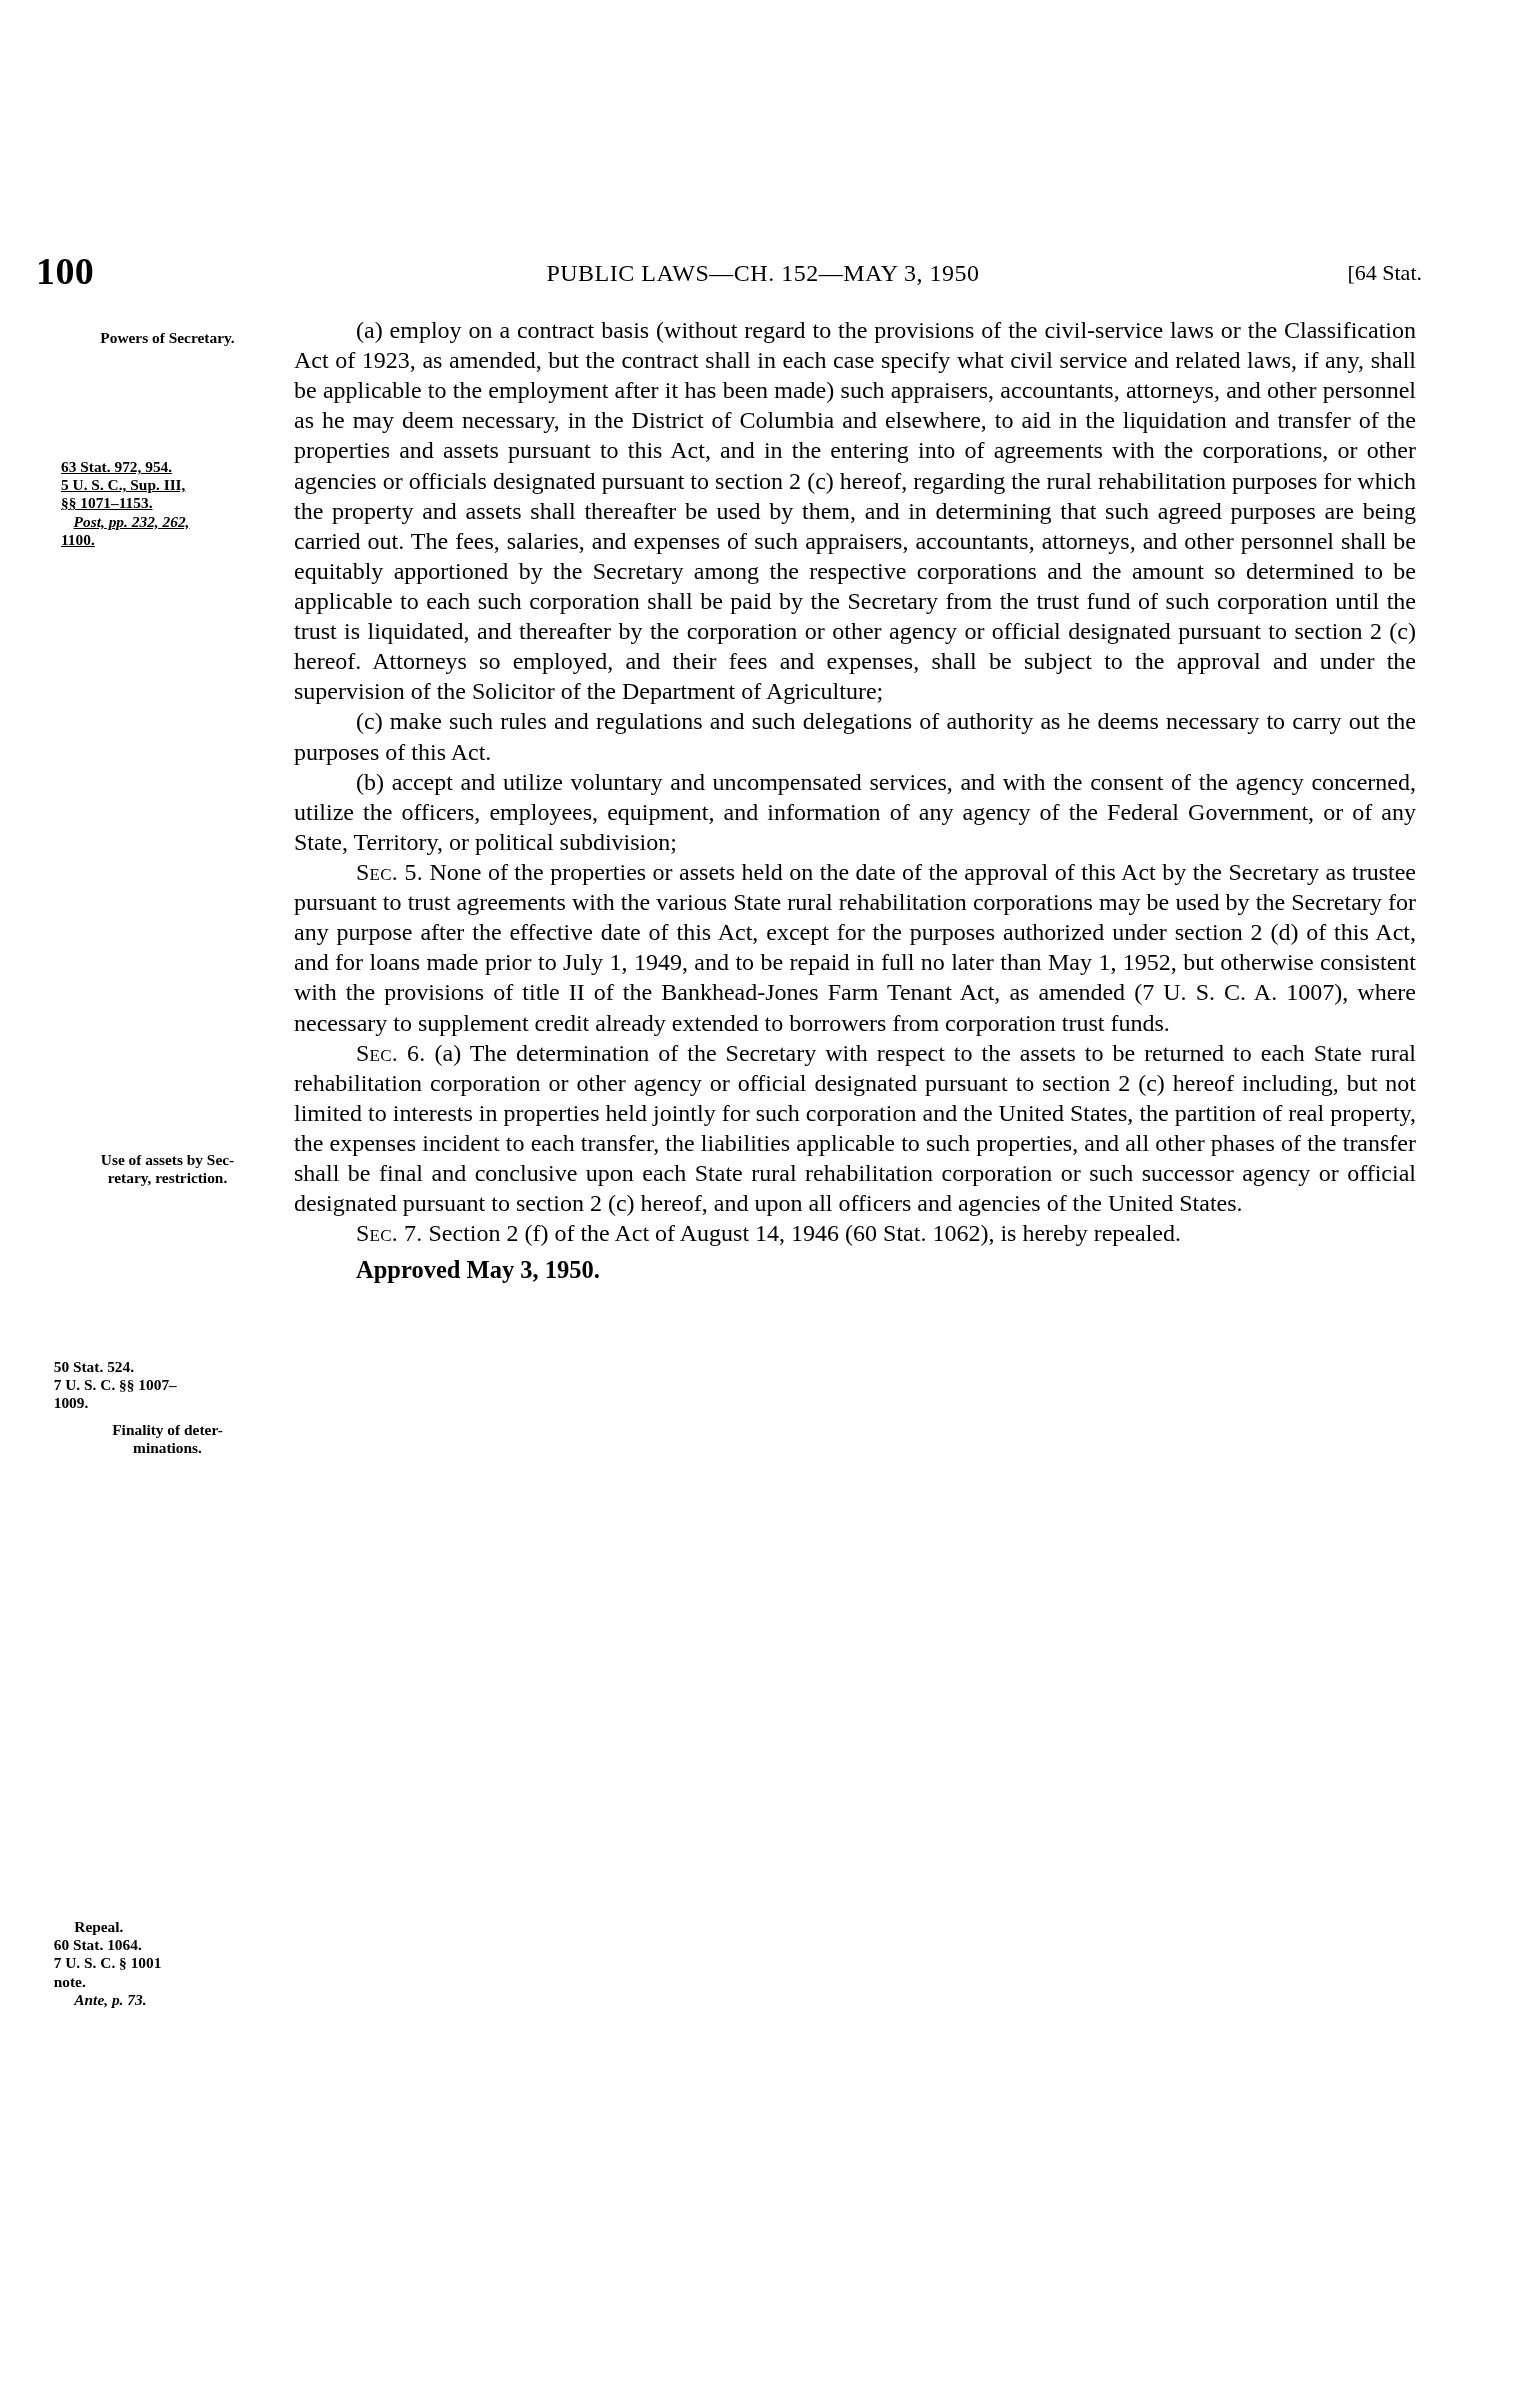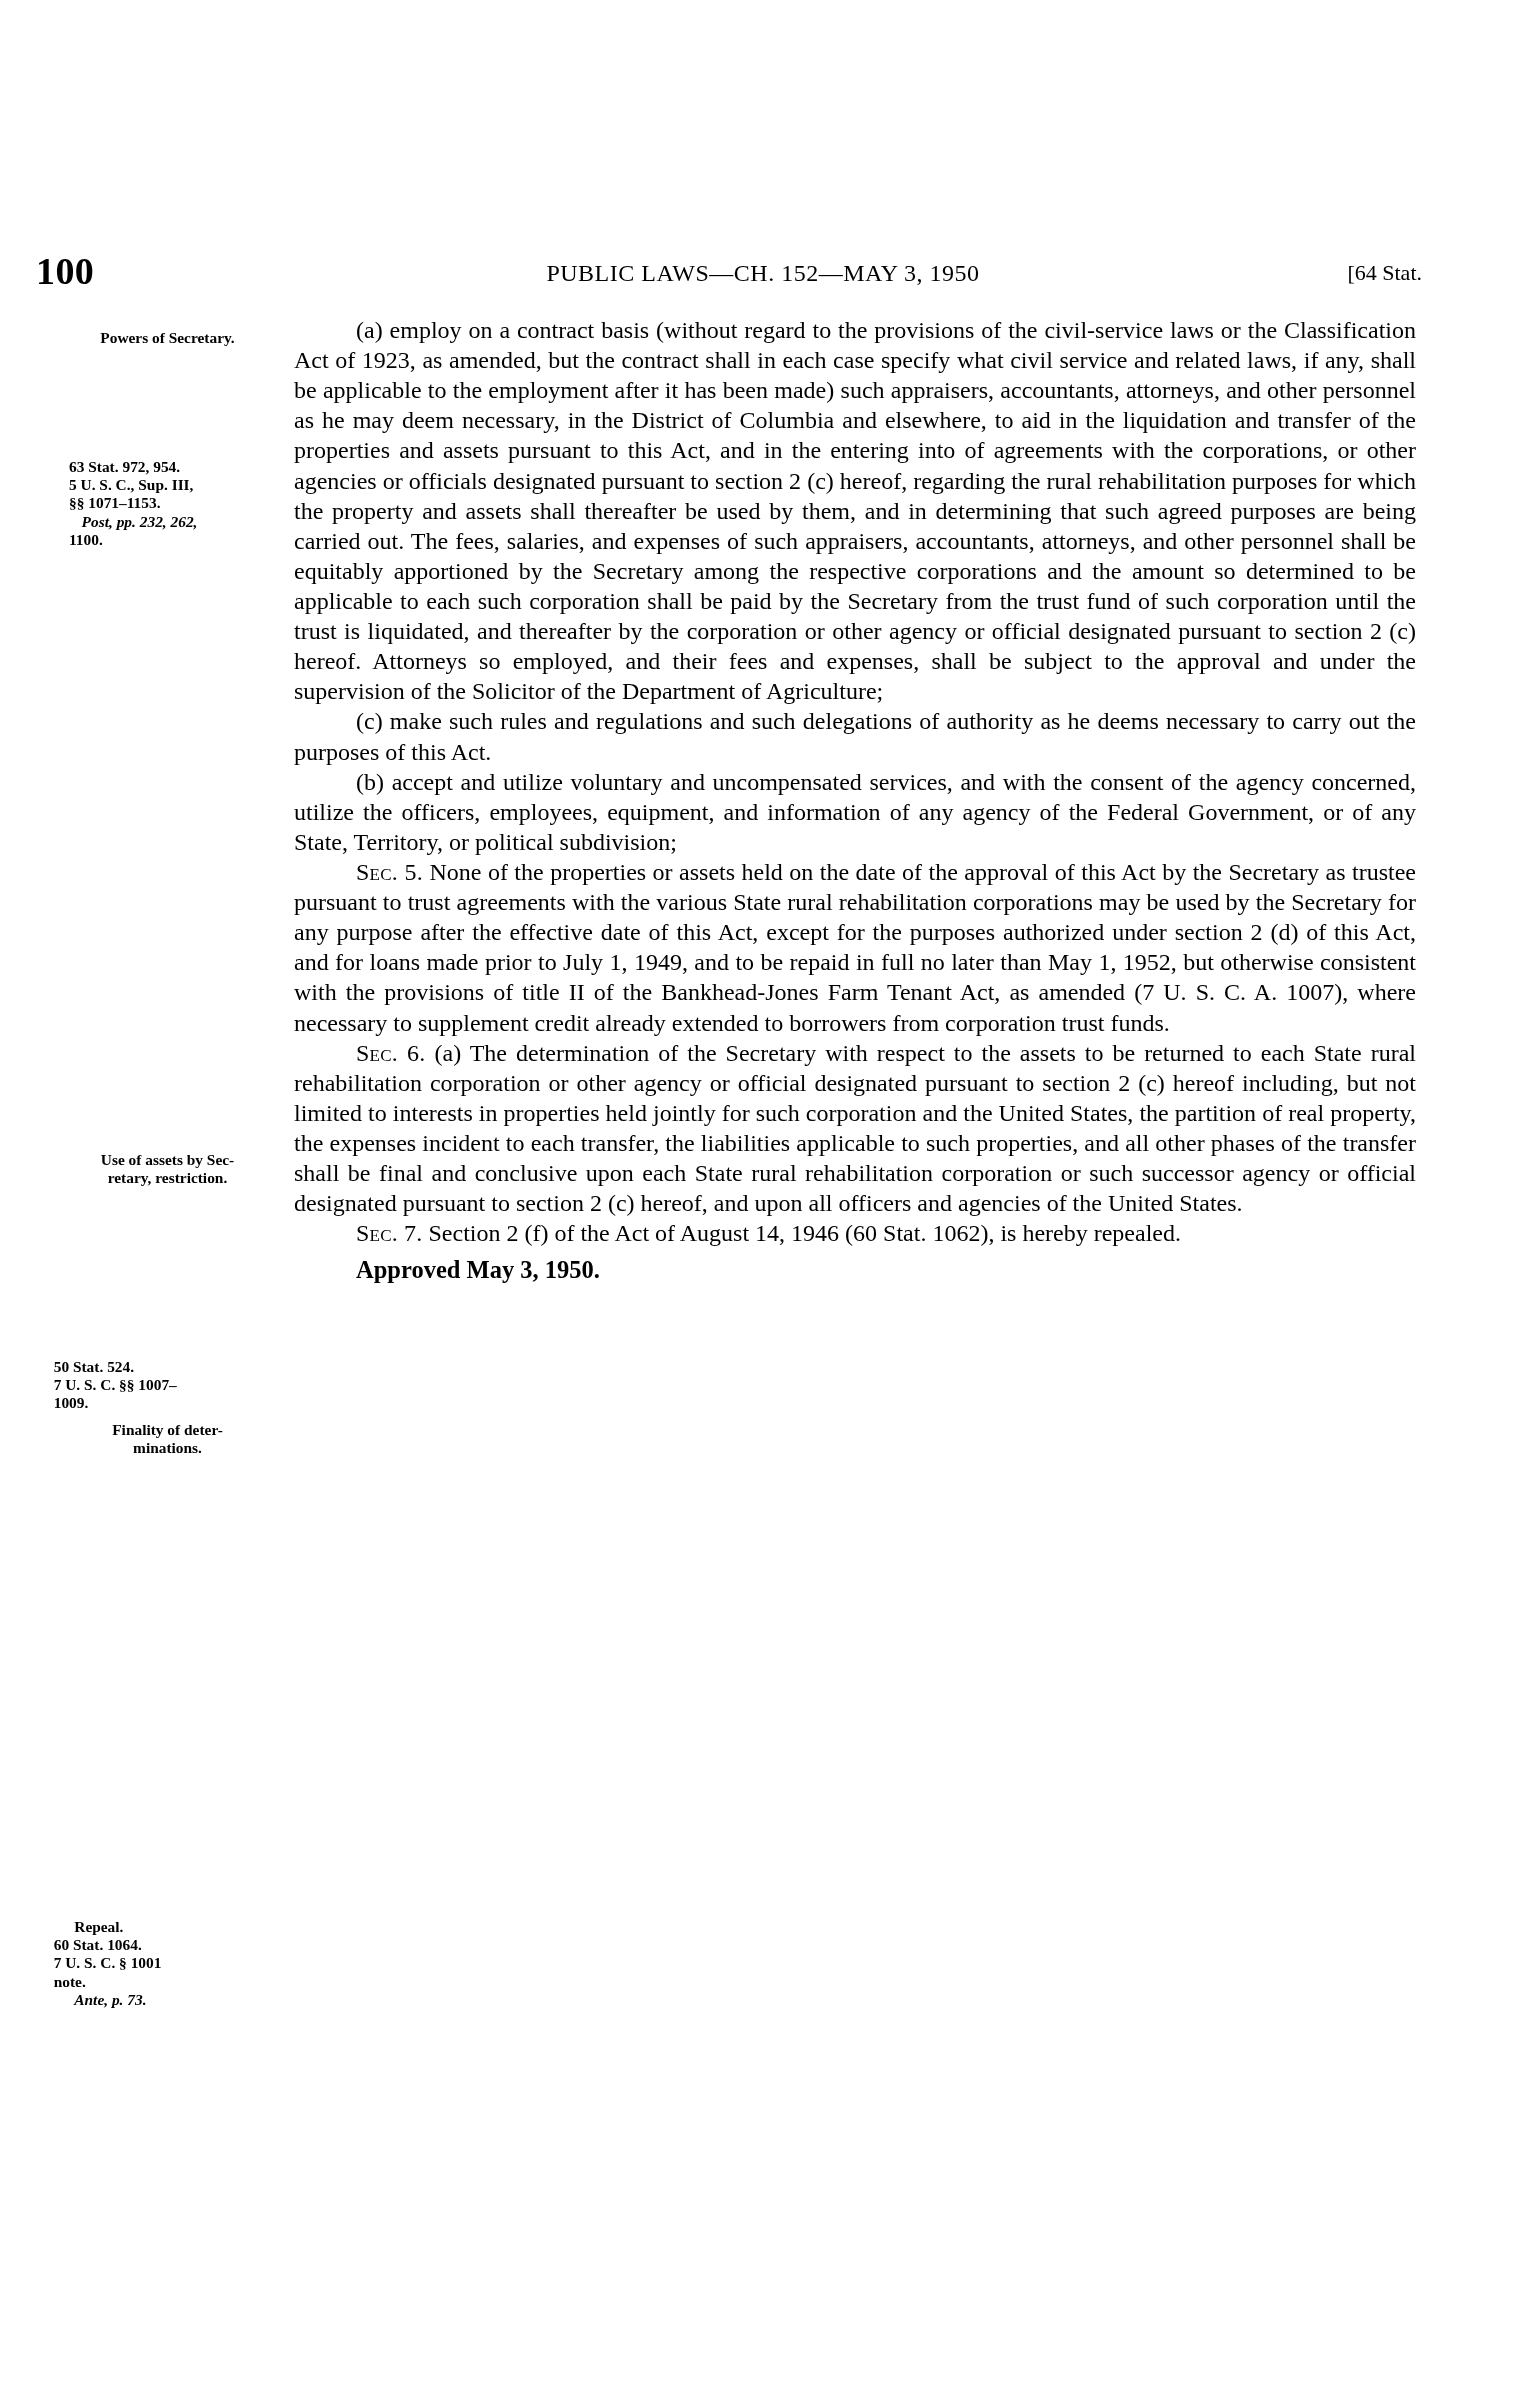--- a/index.html
+++ b/index.html
@@ -114,21 +114,21 @@
       <span>[64 Stat.</span>
     </div>
   </div>
 
   <div class="sidenotes">
 
     <div class="sidenote center" style="top: 12.6px;">
       <span>Powers of Secretary.</span>
     </div>
 
-    <div class="sidenote" style="top: 142px; left: 20px;">
+    <div class="sidenote" style="top: 142px; left: 12px; text-decoration: underline;">
       <div>63 Stat. 972, 954.</div>
       <div>5 U. S. C., Sup. III,</div>
       <div>§§ 1071–1153.</div>
       <div style="padding-left:12.6px;" class="ital">Post, pp. 232, 262,</div>
       <div>1100.</div>
     </div>
 
     <div class="sidenote center" style="top: 835px;">
       <div>Use of assets by Sec-</div>
       <div>retary, restriction.</div>

